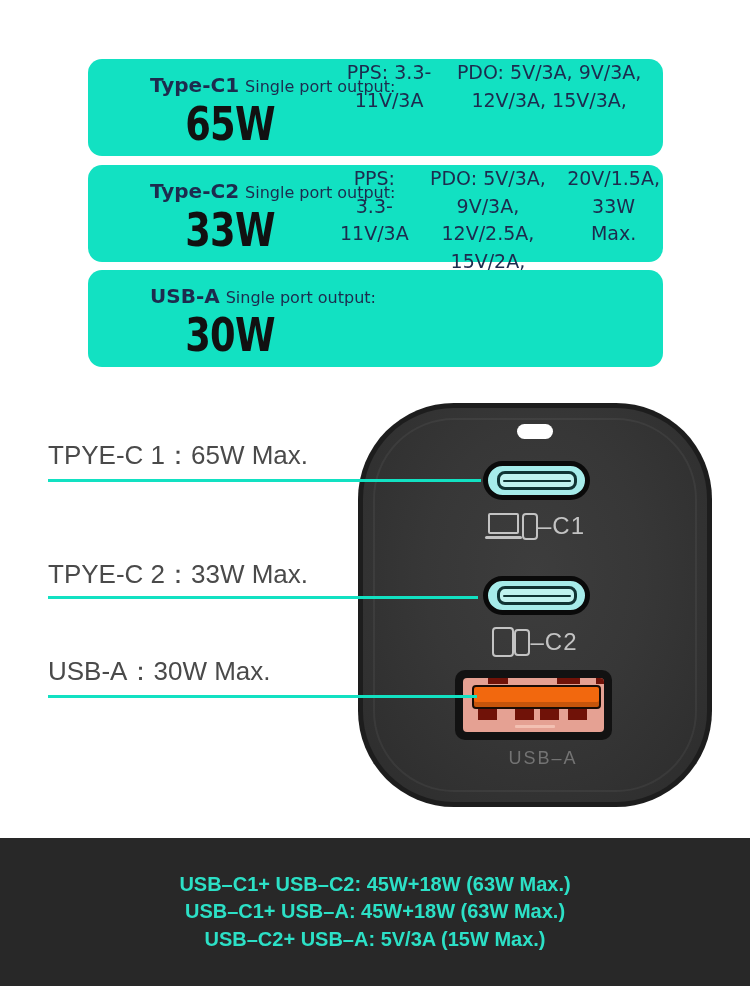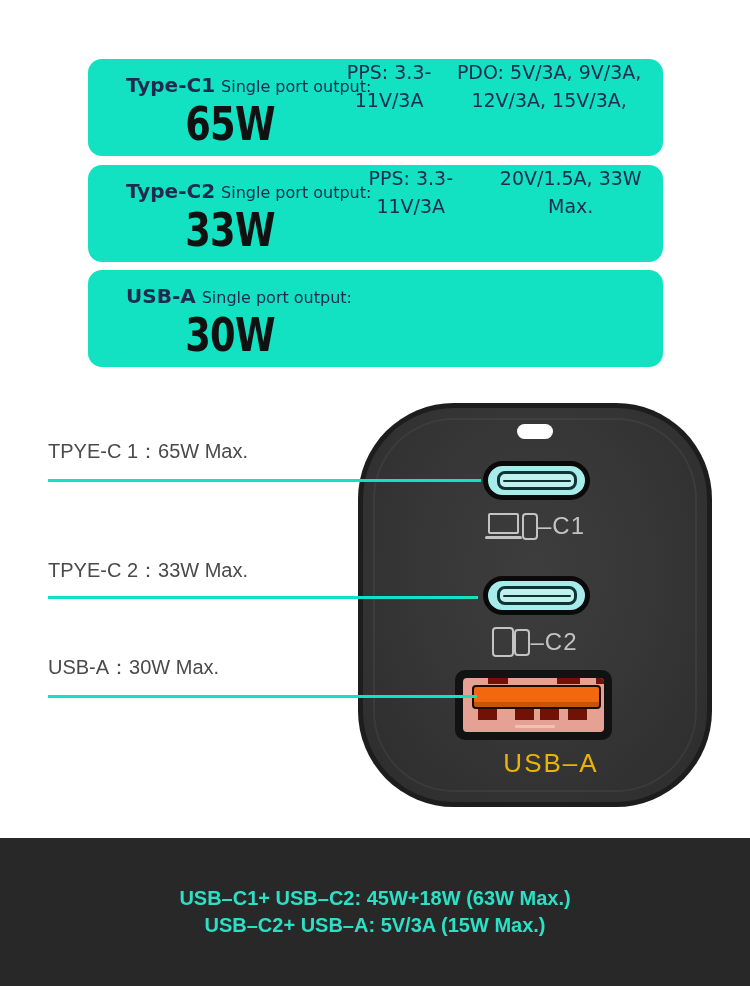--- a/index.html
+++ b/index.html
@@ -3,27 +3,27 @@
 <meta charset="utf-8">
 <style>
   html,body{margin:0;padding:0;background:#fff;}
   .stage{position:relative;width:750px;height:986px;background:#fff;overflow:hidden;font-family:"DejaVu Sans",sans-serif;}
 
   
   .banner{position:absolute;left:88px;width:575px;height:97px;background:#12e1c2;border-radius:14px;}
   .b1{top:59px}.b2{top:165px}.b3{top:270px}
   .banner-left{position:absolute;left:38px;top:0;width:208px;height:100%;text-align:center;color:#1d2b4e;}
   .banner-title{margin-top:15px;font-size:19px;line-height:22px;white-space:nowrap;}
-  .banner-title .port{font-weight:700;font-size:20px;}
+  .banner-title .port{font-weight:700;font-size:20px;margin-left:24px;}
   .banner-title .sub{font-size:16px;font-weight:500;margin-left:6px;}
   .power{margin-top:2px;font-size:46px;font-weight:800;color:#111;transform:scaleX(.8);transform-origin:50% 50%;letter-spacing:-1px;line-height:1.05;}
   .banner-right{position:absolute;left:252px;top:0;width:320px;height:100%;display:flex;flex-direction:row;justify-content:center;text-align:center;color:#1d2b4e;font-size:19px;line-height:27.5px;}
 
   
-  .callout-label{position:absolute;left:48px;font-size:20px;color:#4a4a4a;font-family:"Liberation Sans",sans-serif;white-space:nowrap;}
+  .callout-label{position:absolute;left:48px;font-size:26px;color:#4a4a4a;font-family:"Liberation Sans",sans-serif;white-space:nowrap;}
   .cl1{top:438px}.cl2{top:557px}.cl3{top:654px}
   .callout-line{position:absolute;left:48px;height:3px;background:#12e1c2;z-index:6;}
   .ln1{top:479px;width:433px}.ln2{top:596px;width:430px}.ln3{top:695px;width:429px}
 
   
   .charger{position:absolute;left:358px;top:403px;width:354px;height:404px;border-radius:96px;background:#1d1d1d;z-index:1;}
   .face{position:absolute;inset:5px;border-radius:91px;background:radial-gradient(ellipse at 50% 42%, #3d3d3d 0%, #373737 45%, #2c2c2c 100%);}
   .face::before{content:"";position:absolute;inset:10px;border-radius:81px;border:2px solid rgba(255,255,255,.05);pointer-events:none;}
   .led{position:absolute;left:159px;top:21px;width:36px;height:15px;border-radius:8px;background:#ffffff;}
 
@@ -45,21 +45,21 @@
   .usba{position:absolute;left:97px;top:267px;width:157px;height:70px;background:#121212;border-radius:10px;}
   .usba-inner{position:absolute;inset:8px;background:#e5a193;border-radius:4px;overflow:hidden;}
   .tab{position:absolute;background:#701208;}
   .tt1{left:25px;top:0;width:20px;height:6px}
   .tt2{left:94px;top:0;width:23px;height:6px}
   .tt3{right:0;top:0;width:8px;height:6px}
   .tongue{position:absolute;left:9px;top:7px;width:125px;height:20px;background:#f2680e;border:2px solid #1a0c05;border-radius:4px;box-shadow:inset 0 -5px 0 rgba(0,0,0,.18);}
   .bt{top:31px;height:11px;width:19px}
   .bt1{left:15px}.bt2{left:52px}.bt3{left:77px}.bt4{left:105px}
   .strip{position:absolute;left:52px;top:47px;width:40px;height:3px;background:#f2c0b2;border-radius:1px;}
-  .usba-label-row{position:absolute;left:16px;top:345px;width:100%;text-align:center;color:#eab308;font-family:"Liberation Sans",sans-serif;font-size:26px;letter-spacing:2px;}
+  .usba-label-row{position:absolute;left:8px;top:345px;width:100%;text-align:center;color:#737373;font-family:"Liberation Sans",sans-serif;font-size:18px;letter-spacing:2px;}
 
   
   .combo-bar{position:absolute;left:0;top:838px;width:750px;height:148px;background:#282828;display:flex;flex-direction:column;align-items:center;justify-content:center;z-index:2;}
   .combo-line{color:#2ce0c6;font-family:"Liberation Sans",sans-serif;font-weight:700;font-size:20px;line-height:27.5px;white-space:nowrap;}
 </style>
 </head>
 <body>
 
 <div class="stage">
 
@@ -78,20 +78,21 @@
 
   <div class="banner b2">
     <div class="banner-left">
       <div class="banner-title">
         <span class="port">Type-C2</span><span class="sub">Single port output:</span>
       </div>
       <div class="power">33W</div>
     </div>
     <div class="banner-right">
       <div>PPS: 3.3-11V/3A</div>
+      <div>PDO: 5V/3A, 9V/3A, 12V/2.5A, 15V/2A,</div>
       <div>20V/1.5A, 33W Max.</div>
     </div>
   </div>
 
   <div class="banner b3">
     <div class="banner-left">
       <div class="banner-title">
         <span class="port">USB-A</span><span class="sub">Single port output:</span>
       </div>
       <div class="power">30W</div>
@@ -141,16 +142,17 @@
         <div class="tab bt bt3"></div>
         <div class="tab bt bt4"></div>
         <div class="strip"></div>
       </div>
     </div>
     <div class="usba-label-row">USB–A</div>
   </div>
 
   <div class="combo-bar">
     <div class="combo-line">USB–C1+ USB–C2: 45W+18W (63W Max.)</div>
+    <div class="combo-line">USB–C1+ USB–A: 45W+18W (63W Max.)</div>
     <div class="combo-line">USB–C2+ USB–A: 5V/3A (15W Max.)</div>
   </div>
 
 </div>
 
 </body></html>

